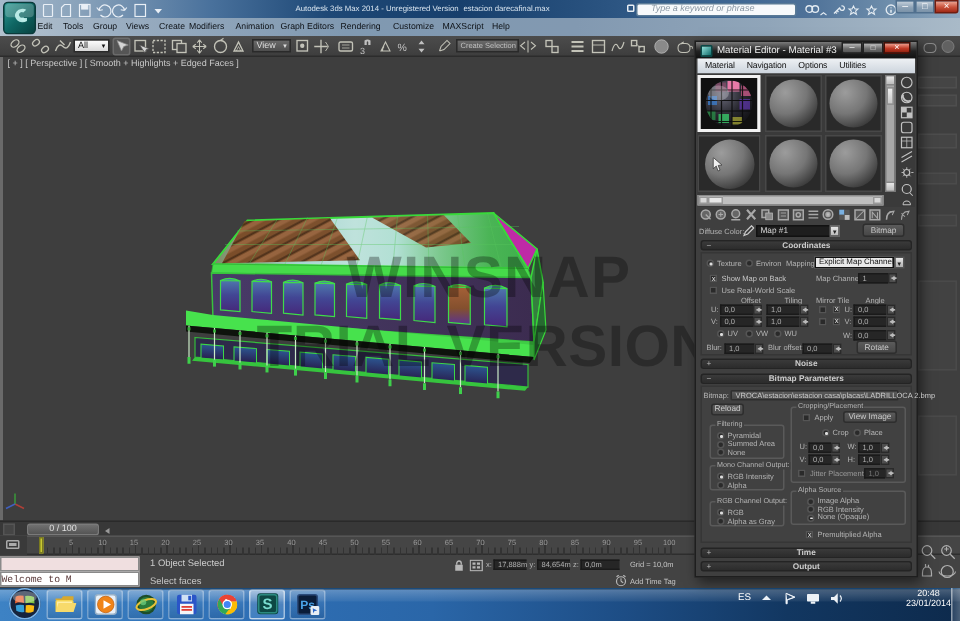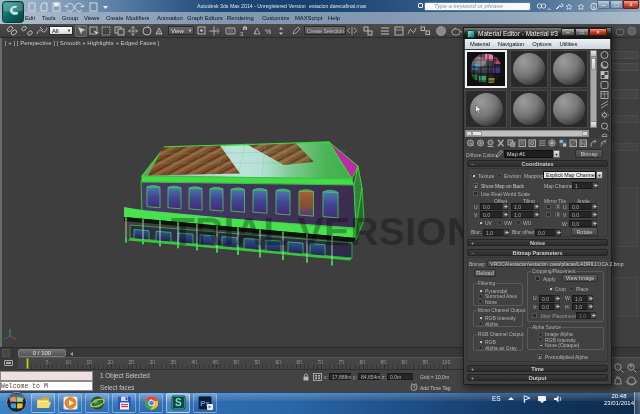--- a/index.html
+++ b/index.html
@@ -133,20 +133,21 @@
 </svg>
 <div class="abs" style="left:49px;top:25.5px;width:24px;height:9px;background:linear-gradient(#fdfdfd,#d8d8d8);border:1px solid #2a2a2a;font-size:6px;color:#111;line-height:8px;padding-left:2px;">All<span style="float:right;margin-right:1px;font-size:4px;line-height:8px;">▼</span></div>
 <div class="abs" style="left:75px;top:24.5px;width:12px;height:12px;border:1px solid #6b6b6b;background:#555;border-radius:2px;"></div>
 <div class="abs" style="left:168px;top:25.5px;width:26px;height:9px;background:linear-gradient(#6a6a6a,#4e4e4e);border:1px solid #2a2a2a;font-size:6px;color:#ddd;line-height:8px;padding-left:2px;">View<span style="float:right;margin-right:1px;font-size:4px;line-height:8px;">▼</span></div>
 <div class="abs" style="left:304px;top:25.5px;width:42px;height:9px;background:linear-gradient(#6a6a6a,#4e4e4e);border:1px solid #2a2a2a;font-size:5px;color:#c0c0c0;line-height:9px;padding-left:2px;white-space:nowrap;overflow:hidden;">Create Selection S</div>
 
 <div class="abs" id="viewport" style="left:2px;top:38px;width:606px;height:309px;background:#3e3e3e;"></div>
 <div class="abs" style="left:0;top:38px;width:2px;height:309px;background:#6a6a6a;"></div>
 <div class="abs" style="left:5px;top:40px;color:#c9c9c9;font-size:6px;white-space:nowrap;">[ + ] [ Perspective ] [ Smooth + Highlights + Edged Faces ]</div>
 
+<div class="abs" id="wm1" style="z-index:3;left:231px;top:166px;letter-spacing:0.8px;color:rgba(0,0,0,0.30);font-size:39px;font-weight:bold;line-height:39px;white-space:nowrap;">WINSNAP</div>
 <div class="abs" id="wm2" style="z-index:3;left:171px;top:212px;letter-spacing:0.3px;color:rgba(0,0,0,0.30);font-size:39px;font-weight:bold;line-height:39px;white-space:nowrap;">TRIAL VERSION</div>
 
 <svg class="abs" style="left:100px;top:130px;z-index:1;" width="280" height="165" viewBox="0 0 280 165">
 <defs>
 <linearGradient id="roofg" x1="0" y1="0" x2="1" y2="0">
  <stop offset="0" stop-color="#7d8a64"></stop>
           <stop offset="0.28" stop-color="#a9d6d2"></stop>
           <stop offset="0.45" stop-color="#bfe2dc"></stop>
           <stop offset="0.58" stop-color="#b2e0d4"></stop>
           <stop offset="0.72" stop-color="#7cc88e"></stop>

